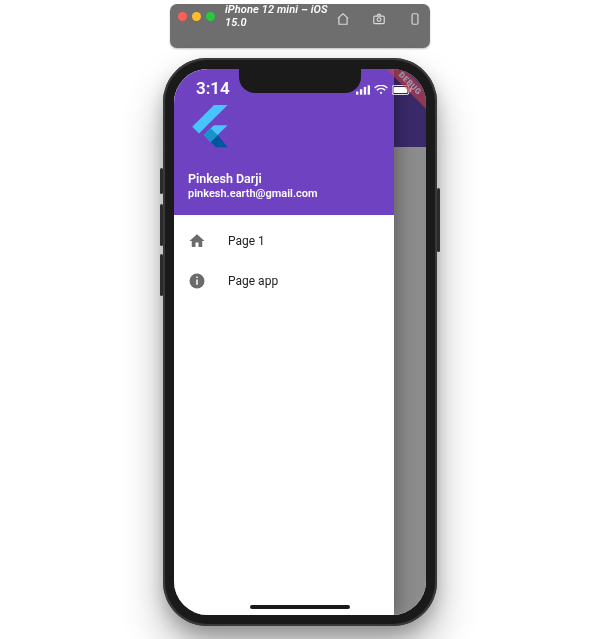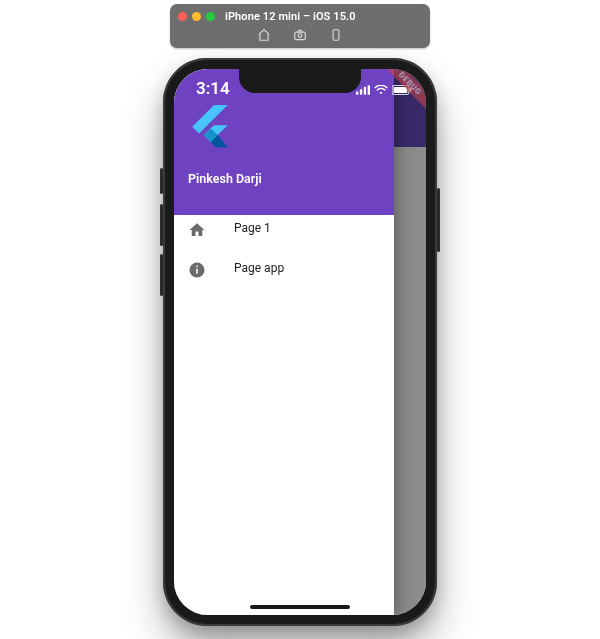--- a/index.html
+++ b/index.html
@@ -20,22 +20,23 @@
     left: 50%;
     transform: translateX(-50%);
     width: 260px;
     height: 44px;
     background: #6e6e6e;
     border-radius: 7px;
     color: #eee;
     font-size: 11px;
     box-shadow: 0 1px 2px rgba(0,0,0,.25);
     display: flex;
-    flex-direction: column;
+    flex-direction: row;
     padding: 4px 8px 5px 8px;
+    font-style: italic;
   }
   .sim-bar-top {
     display: flex;
     align-items: center;
     height: 16px;
   }
   .traffic {
     display: flex;
     gap: 5px;
     margin-right: 10px;
@@ -158,24 +159,24 @@
   }
   .acct-email {
     font-size: 11px;
     font-weight: 600;
     line-height: 15px;
   }
 
   .drawer-list { padding: 6px 0; }
   .drawer-item {
     display: flex;
-    align-items: flex-start;
+    align-items: center;
     height: 40px;
     padding: 0 14px;
-    gap: 28px;
+    gap: 22px;
     color: #222;
     font-size: 12px;
     cursor: pointer;
   }
   .drawer-item .icon {
     width: 18px; height: 18px;
     color: #6b6b6b;
     display:flex; align-items:center; justify-content:center;
   }
 
@@ -314,20 +315,21 @@
         <div class="drawer-header">
           <div class="flutter-logo">
             <svg viewBox="0 0 256 317" width="44" height="44">
               <polygon fill="#47C5FB" points="157 0 0 157 49 206 255 0"></polygon>
               <polygon fill="#47C5FB" points="156 145 84 217 133 267 183 217 255 145"></polygon>
               <polygon fill="#00569E" points="133 267 170 304 255 304 183 217"></polygon>
               <polygon fill="#1694c9" points="84 217 133 168 183 217 133 267"></polygon>
             </svg>
           </div>
           <div class="acct-name">Pinkesh Darji</div>
+          <div class="acct-email">pinkesh.earth@gmail.com</div>
         </div>
 
         <div class="drawer-list">
 
           <div class="drawer-item">
             <span class="icon">
               <svg width="18" height="18" viewBox="0 0 24 24" fill="#6b6b6b">
                   <path d="M12 3 L2 12h3v8h5v-6h4v6h5v-8h3z"></path>
                 </svg>
             </span>

